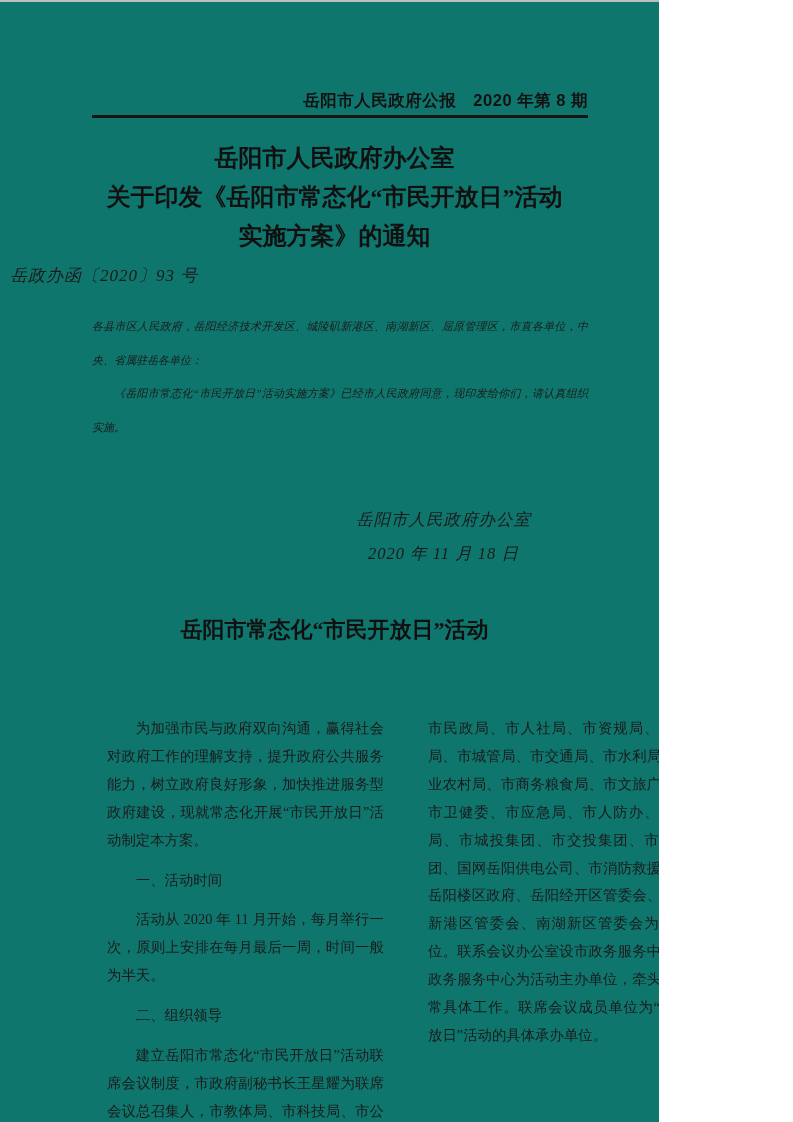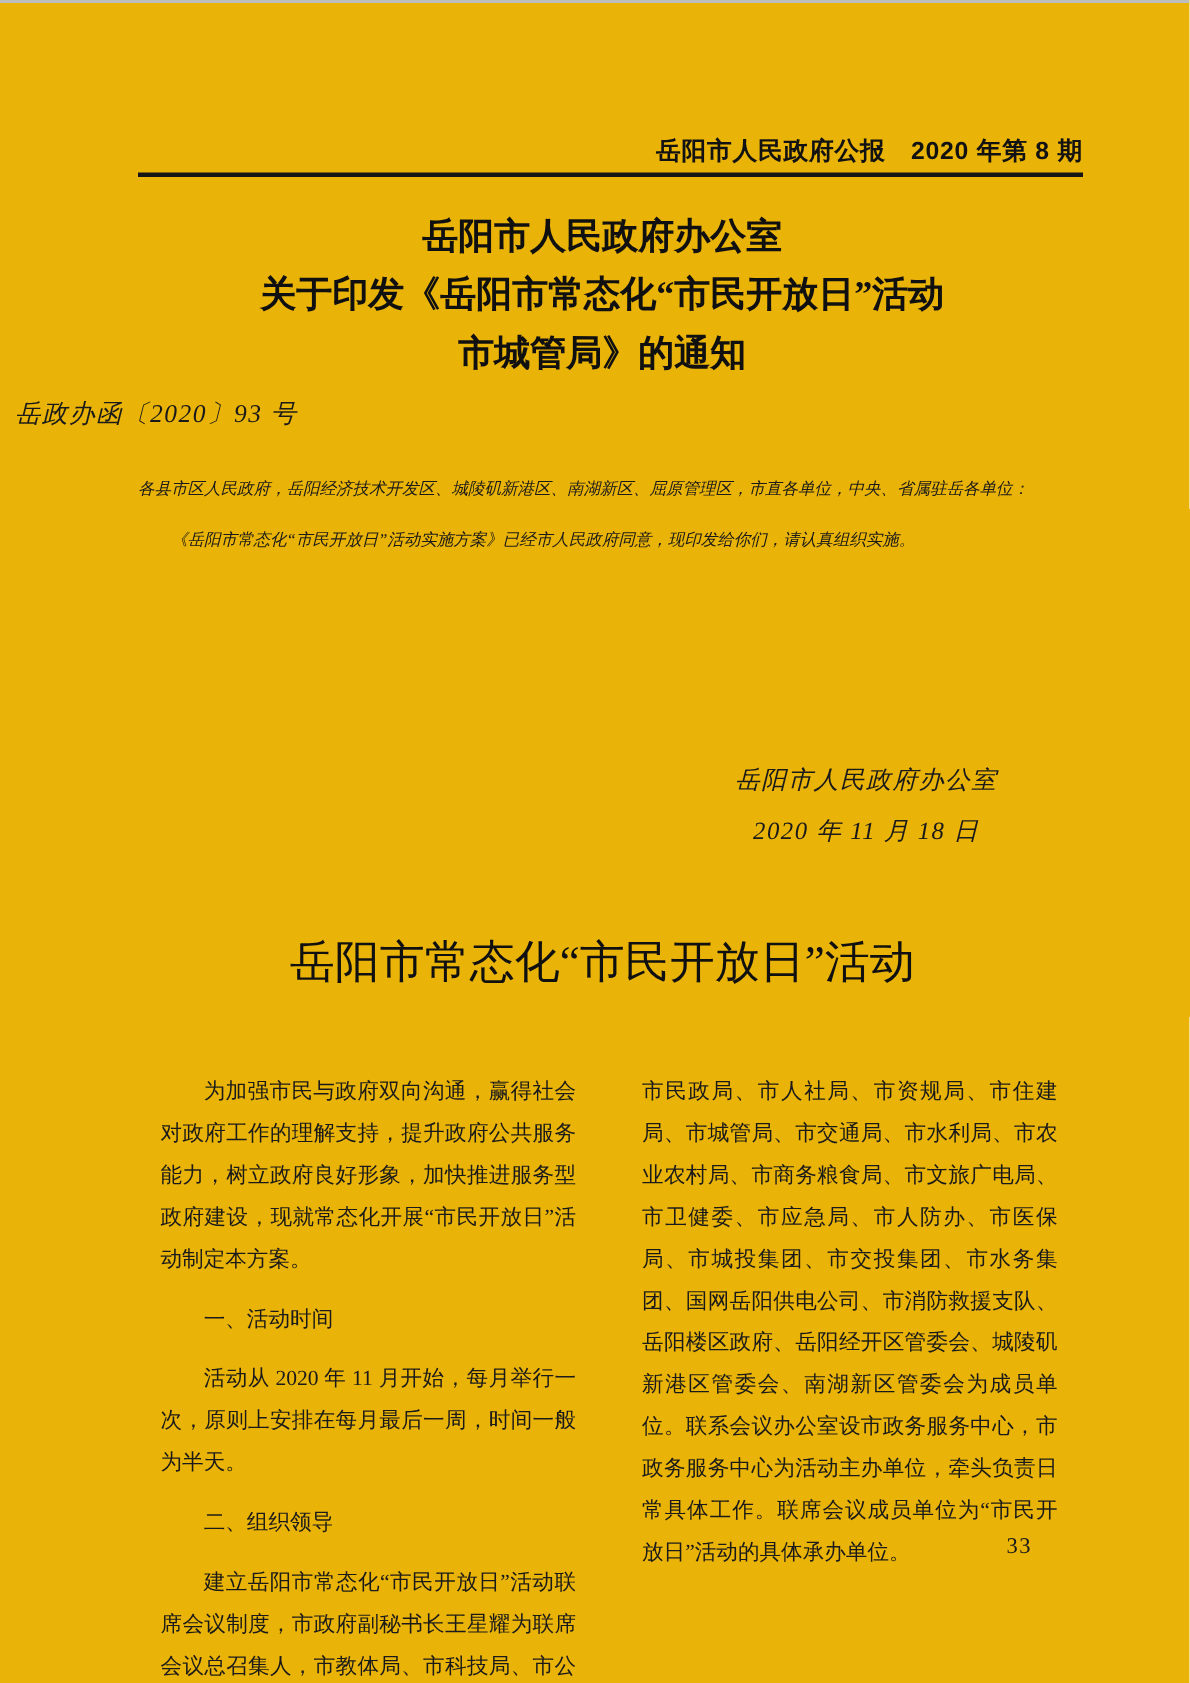--- a/index.html
+++ b/index.html
@@ -2,23 +2,23 @@
 <html><head>
 <meta charset="utf-8">
 <style>
   html, body {
     margin: 0;
     padding: 0;
     background: #ffffff;
   }
   .page {
     position: relative;
-    width: 793px;
+    width: 659px;
     height: 1122px;
-    background: #eab308;
+    background: #0f766e;
     color: #1a1a1a;
     font-family: "Liberation Serif", serif;
     overflow: hidden;
   }
   .scan-edge-line {
     position: absolute;
     top: 0; left: 0; right: 0;
     height: 2px;
     background: #bdbdbd;
   }
@@ -85,24 +85,24 @@
     font-size: 16.5px;
     font-style: italic; 
     line-height: 34px;
     letter-spacing: 1px;
   }
   .plan-title {
     position: absolute;
     top: 611px;
     left: 10px;
     right: 0;
-    margin: 12px;
+    margin: 0;
     text-align: center;
-    font-size: 30px;
-    font-weight: normal;
+    font-size: 22px;
+    font-weight: bold;
     line-height: 38px;
     color: #101010;
   }
   .plan-title span { display: block; }
   .plan-columns {
     position: absolute;
     top: 703px;
     left: 95px;
     width: 622px;
     display: flex;
@@ -134,21 +134,21 @@
 
   <div class="running-header">
     <span>岳阳市人民政府公报　2020 年第 8 期</span>
   </div>
 
   <div class="header-rule"></div>
 
   <h1 class="notice-title">
     <span>岳阳市人民政府办公室</span>
     <span>关于印发《岳阳市常态化“市民开放日”活动</span>
-    <span>市城管局》的通知</span>
+    <span>实施方案》的通知</span>
   </h1>
 
   <div class="doc-number">岳政办函〔2020〕93 号</div>
 
   <div class="notice-body">
     <p>各县市区人民政府，岳阳经济技术开发区、城陵矶新港区、南湖新区、屈原管理区，市直各单位，中央、省属驻岳各单位：</p>
     <p class="indent">《岳阳市常态化“市民开放日”活动实施方案》已经市人民政府同意，现印发给你们，请认真组织实施。</p>
   </div>
 
   <div class="signature-block">

